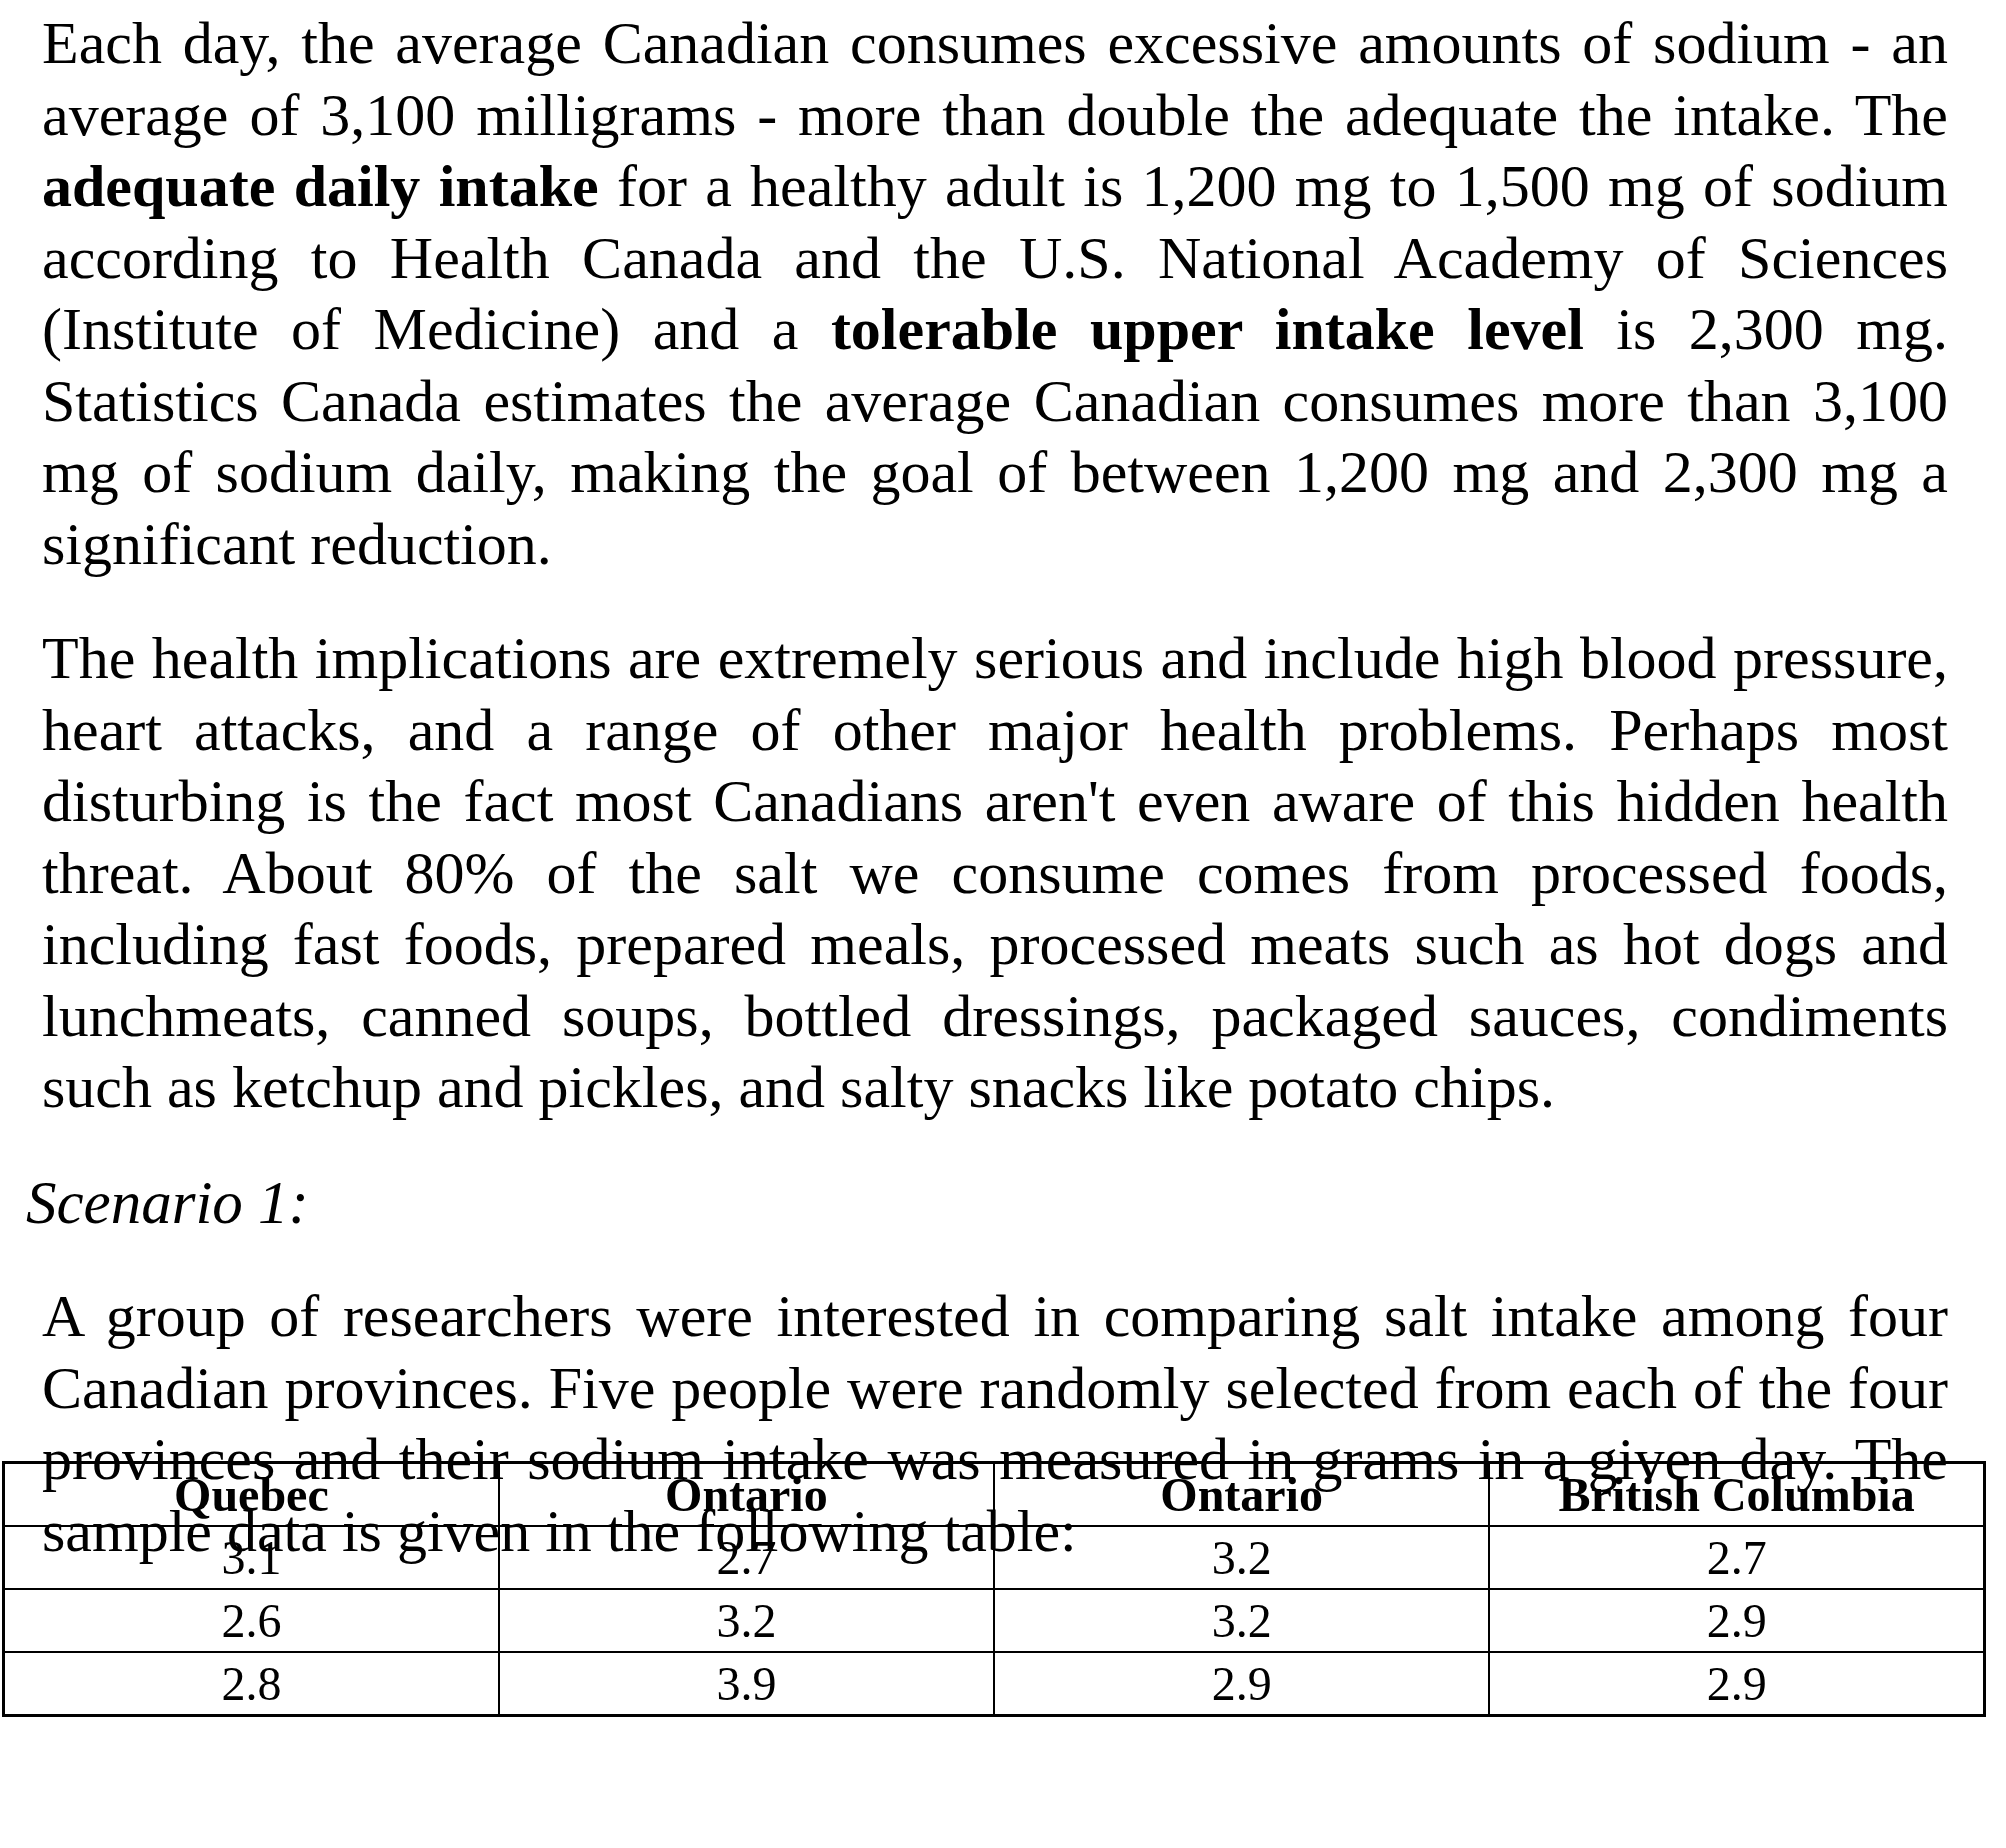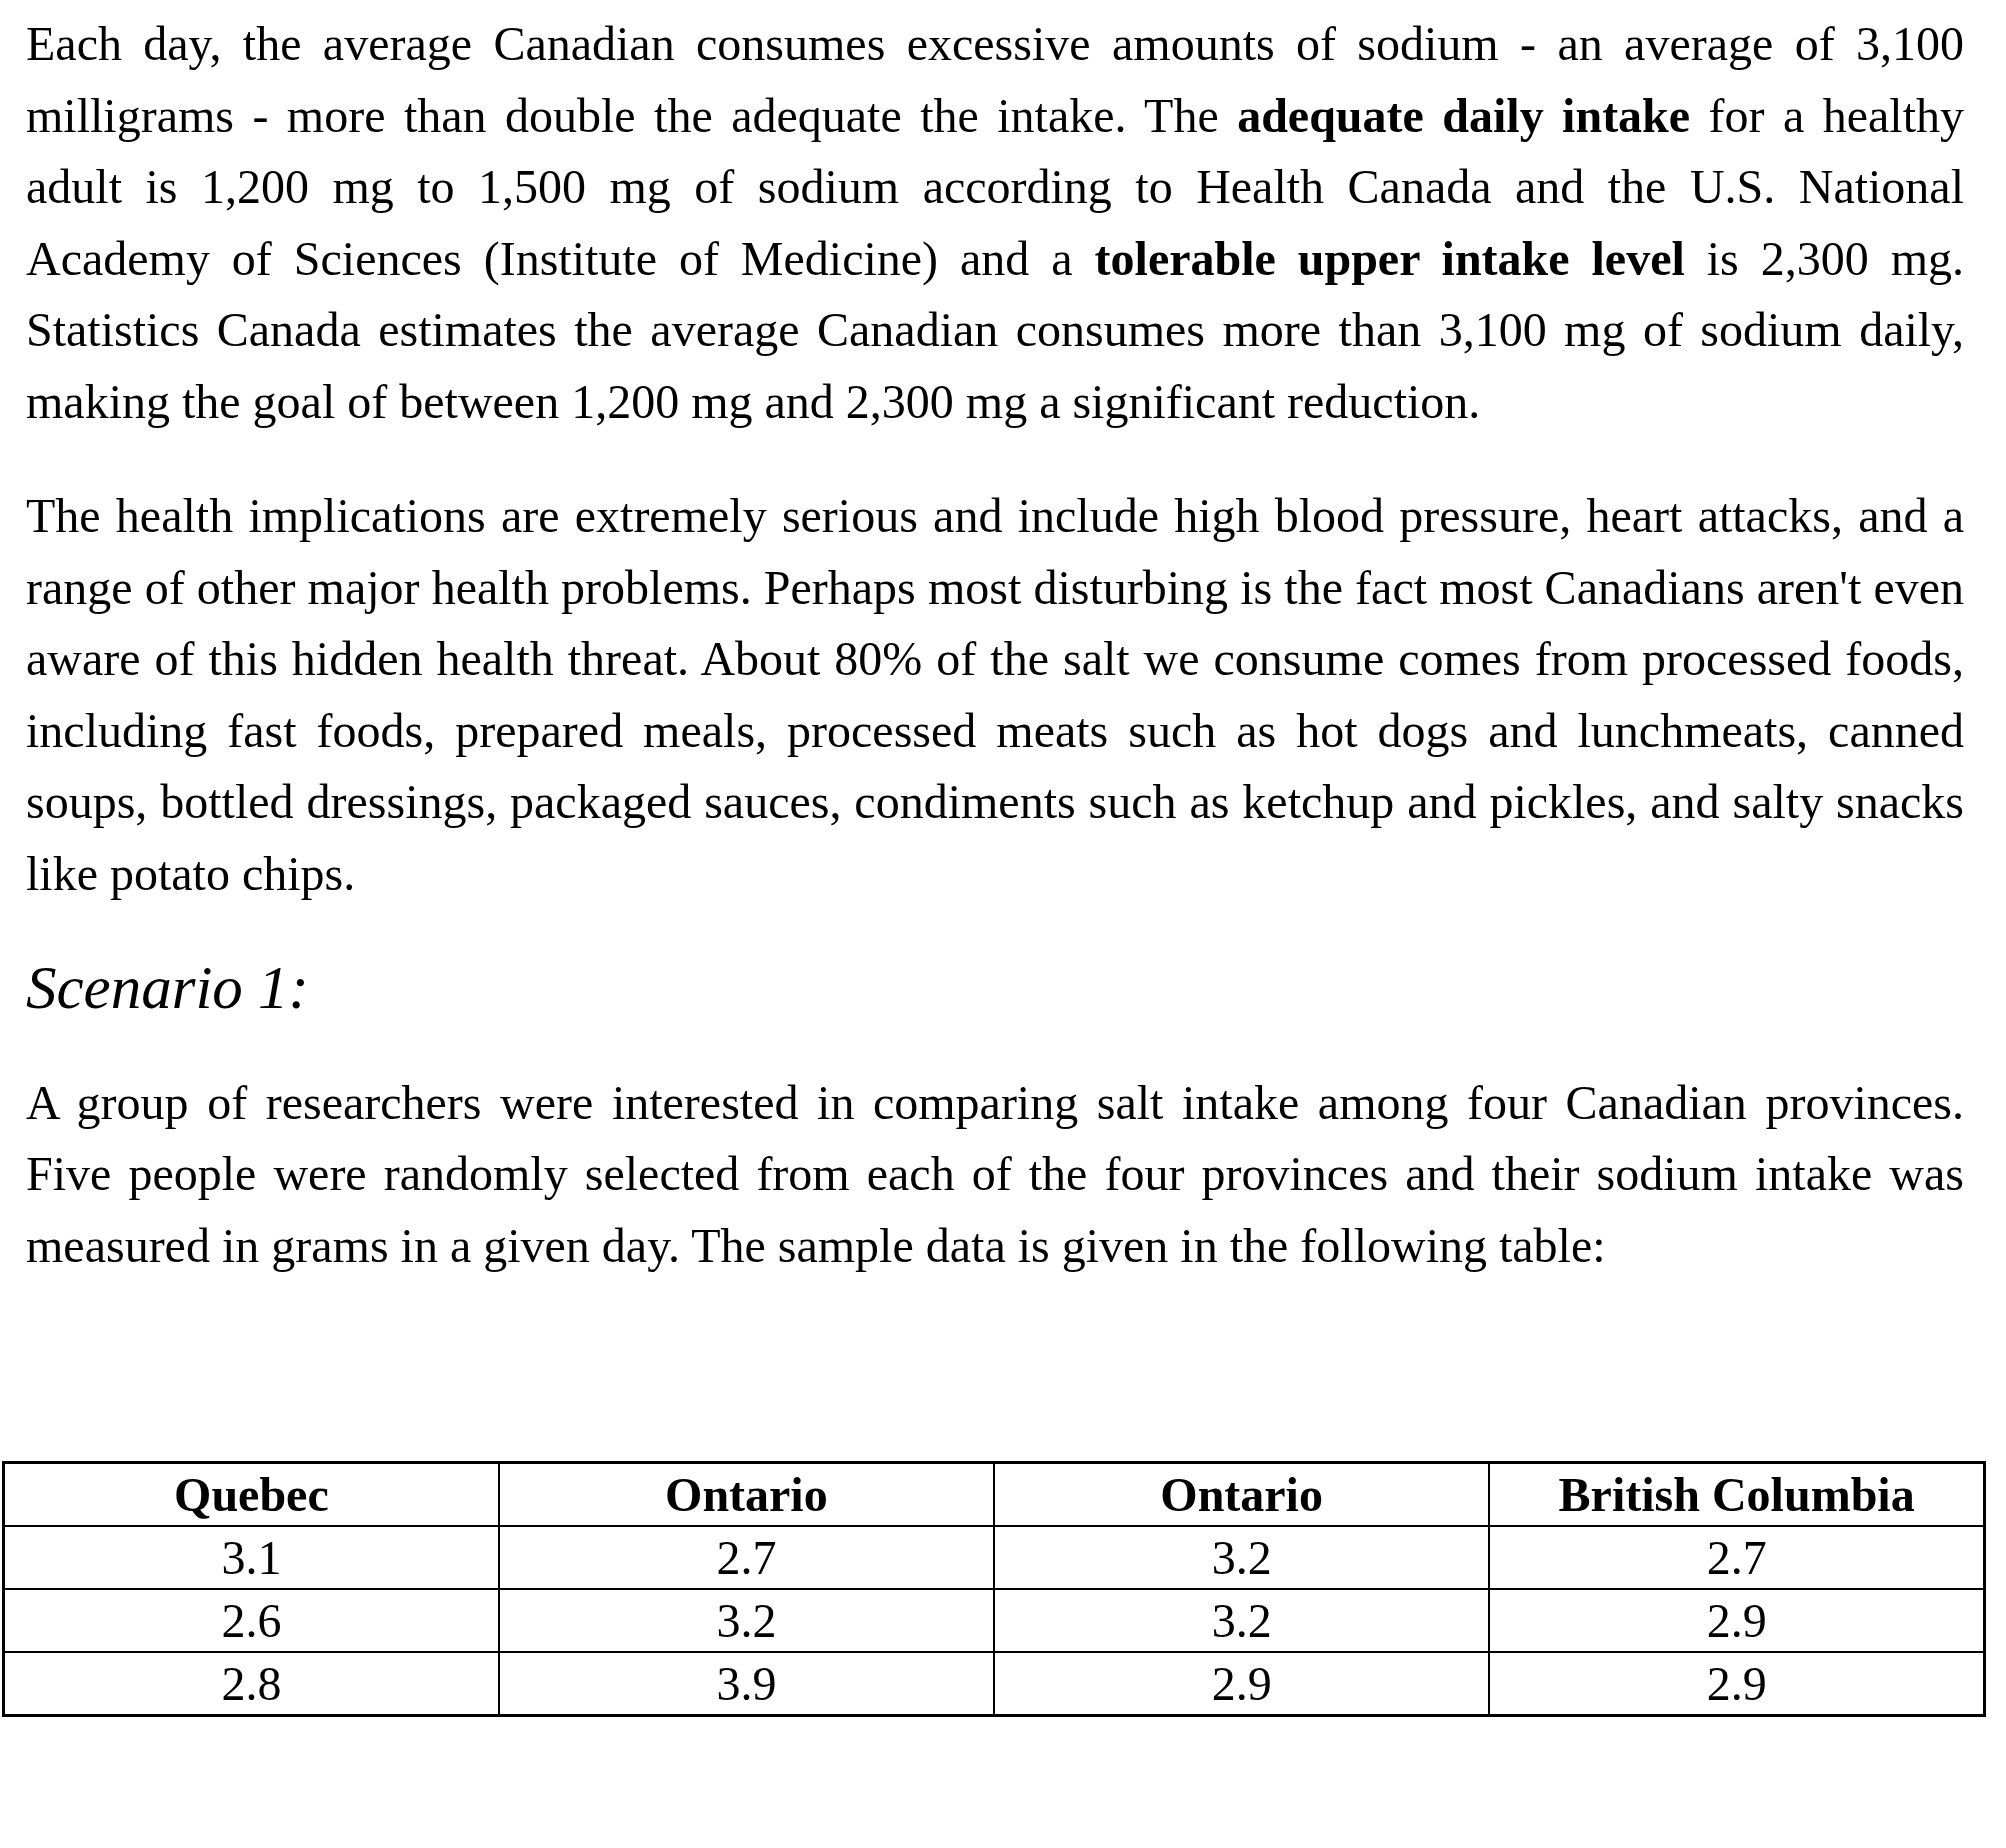--- a/index.html
+++ b/index.html
@@ -3,21 +3,21 @@
 <meta charset="utf-8">
 <style>
   html, body { margin: 0; padding: 0; background: #ffffff; }
   body {
     width: 2006px; height: 1848px; overflow: hidden; position: relative;
     font-family: "Liberation Serif", "DejaVu Serif", serif;
     color: #000000;
   }
   .doc { position: absolute; left: 26px; top: 8px; width: 1938px; }
   .para {
-    font-size: 48px; line-height: 71.5px; margin: 0;
+    font-size: 60px; line-height: 71.5px; margin: 16px;
     text-align: justify; text-align-last: left;
   }
   .para b { font-weight: bold; }
   #p1 { margin-top: 0; }
   #p2 { margin-top: 43px; }
   .scenario { font-size: 61px; line-height: 71.5px; font-style: italic; margin: 43px 0 0 0; }
   #p3 { margin-top: 43px; }
   table.data {
     position: absolute; left: 2px; top: 1461px; width: 1984px;
     border-collapse: collapse; table-layout: fixed;

